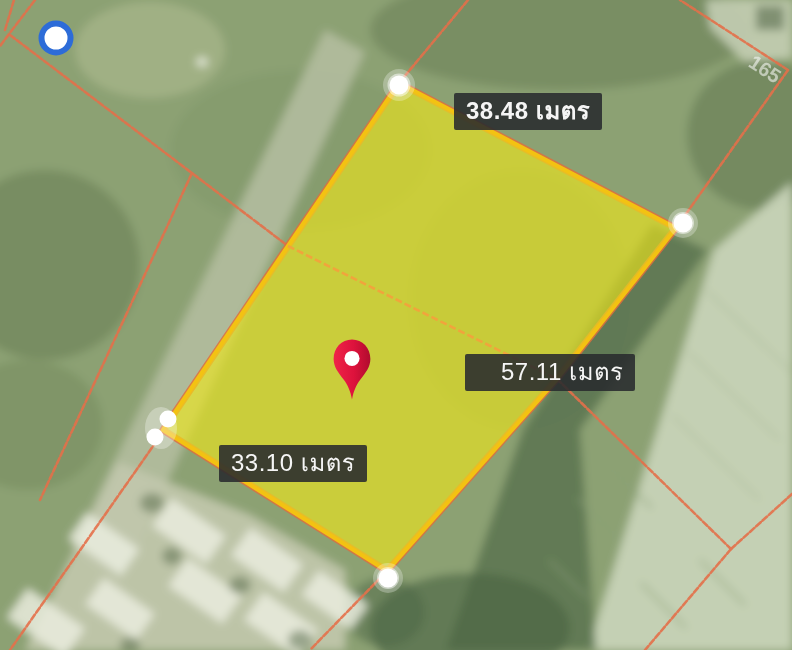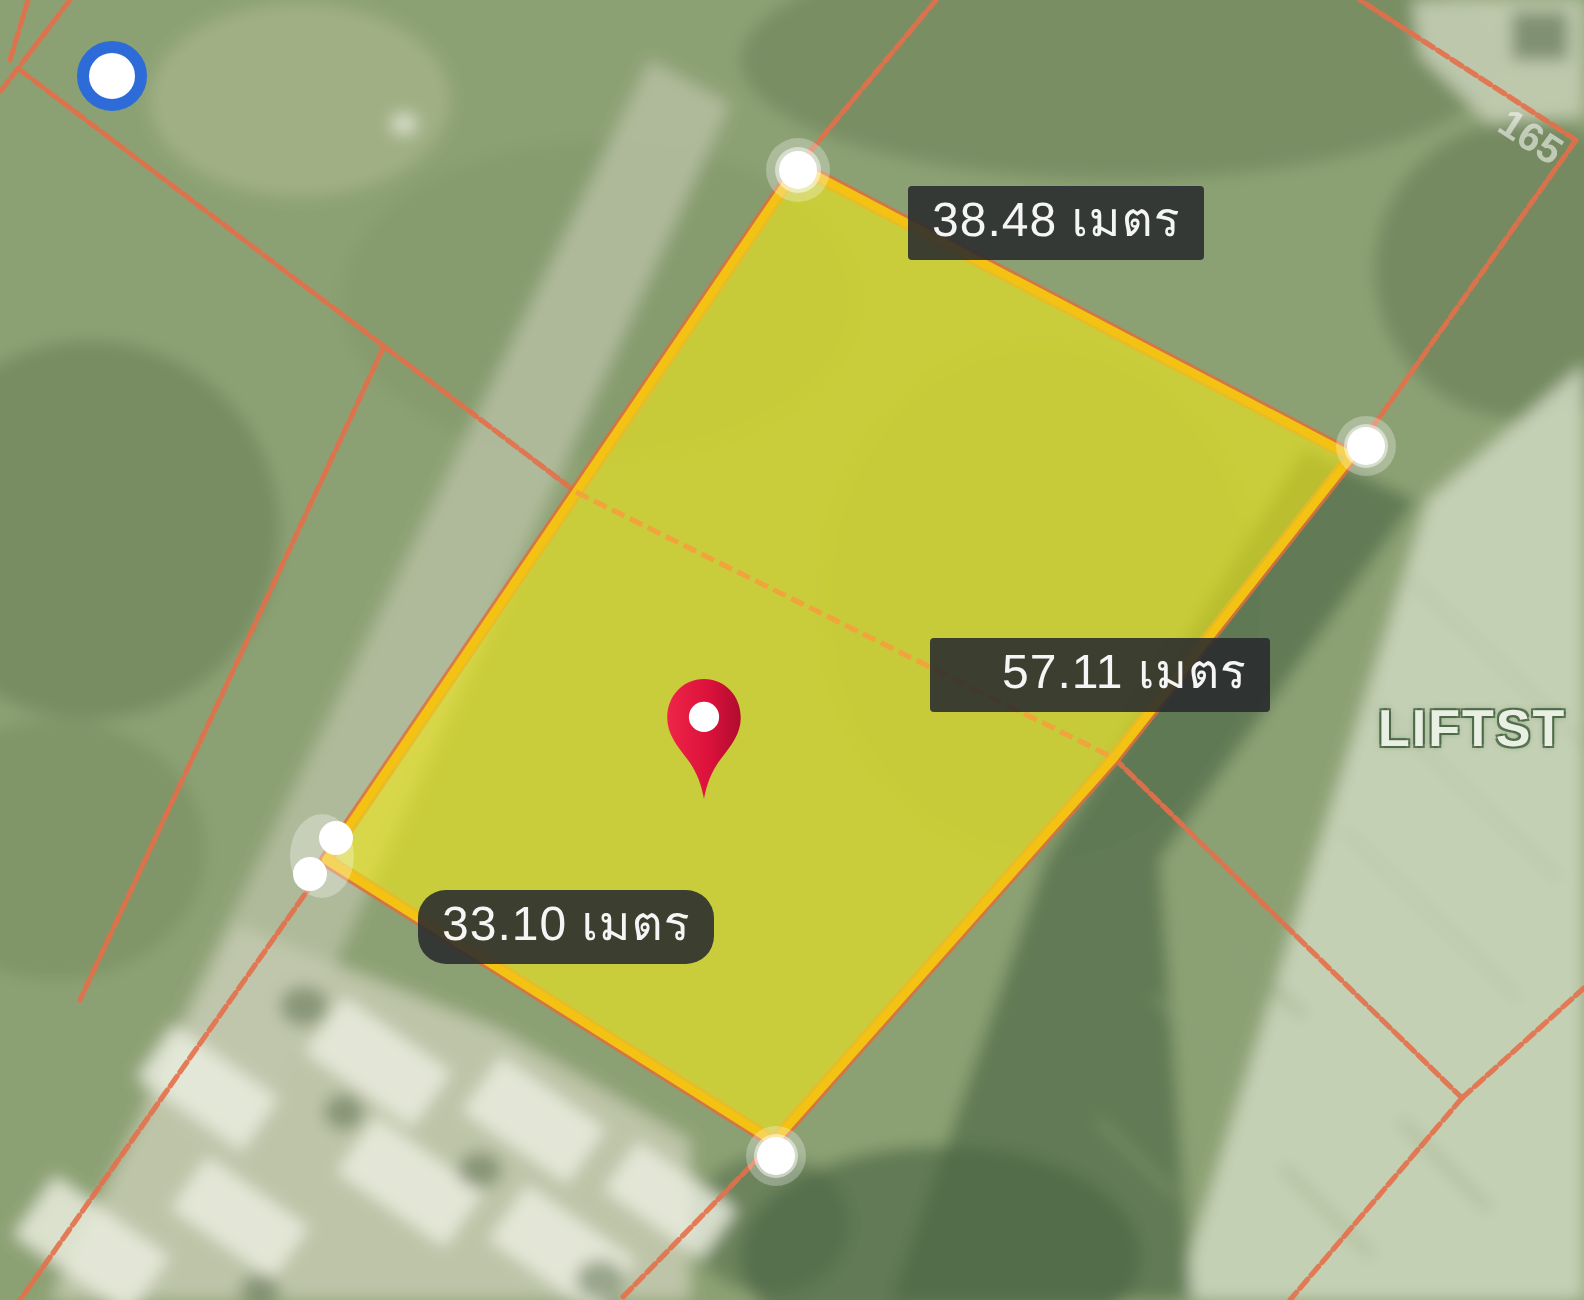--- a/index.html
+++ b/index.html
@@ -6,24 +6,24 @@
   .viewport{
     position:relative;width:792px;height:650px;overflow:hidden;
     font-family:"Liberation Sans",sans-serif;background:#8ca173;
   }
   svg.canvas{position:absolute;left:0;top:0;}
   .mlabel{
     position:absolute;background:rgba(40,42,45,.88);color:#f5f5f5;
     font-size:24px;line-height:1;padding:6px 12px 7px;border-radius:2px;
     white-space:nowrap;letter-spacing:.5px;
   }
-  .m1{left:454px;top:93px;}
+  .m1{left:454px;top:93px;font-weight:bold;}
   .m2{left:211px;top:195px;}
-  .m3{left:465px;top:319px;padding-left:36px;}
-  .m4{left:209px;top:445px;border-radius:14px;}
+  .m3{left:465px;top:354px;padding-left:36px;}
+  .m4{left:219px;top:445px;}
   .pin{position:absolute;left:331px;top:338px;width:42px;height:64px;}
   .pinlabel{
     position:absolute;left:255px;top:402px;width:200px;text-align:center;
     font-size:19px;font-weight:bold;color:#ffffff;white-space:nowrap;letter-spacing:.5px;
     text-shadow:-1.5px 0 #2b2b2b,1.5px 0 #2b2b2b,0 -1.5px #2b2b2b,0 1.5px #2b2b2b,
       -1px -1px #2b2b2b,1px 1px #2b2b2b,-1px 1px #2b2b2b,1px -1px #2b2b2b,0 2px 4px rgba(0,0,0,.4);
   }
   .bldg{
     position:absolute;font-weight:700;font-size:26px;letter-spacing:1px;white-space:nowrap;
     color:rgba(247,251,241,.92);
@@ -154,21 +154,20 @@
         <circle cx="388" cy="578" r="11" opacity="0.5"></circle>
         <circle cx="388" cy="578" r="9.5"></circle>
       </g>
     </g>
 
     <circle cx="56" cy="38" r="14.5" fill="#ffffff" stroke="#2d6cd8" stroke-width="6"></circle>
   </svg>
 
   <div class="faintnum">165</div>
 
-  <div class="bldg b1">LIFTST</div>
 
   <div class="mlabel m1">38.48 เมตร</div>
   <div class="mlabel m3">57.11 เมตร</div>
   <div class="mlabel m4">33.10 เมตร</div>
 
   <svg class="pin" viewBox="0 0 40 60">
     <path d="M20 1 C10 1 2.5 9 2.5 19.5 C2.5 27 7 32.5 12 39 C16 44.3 18.5 50 20 58
              C21.5 50 24 44.3 28 39 C33 32.5 37.5 27 37.5 19.5 C37.5 9 30 1 20 1 Z" fill="url(#pingrad)"></path>
     <circle cx="20" cy="19" r="7.2" fill="#ffffff"></circle>
   </svg>

